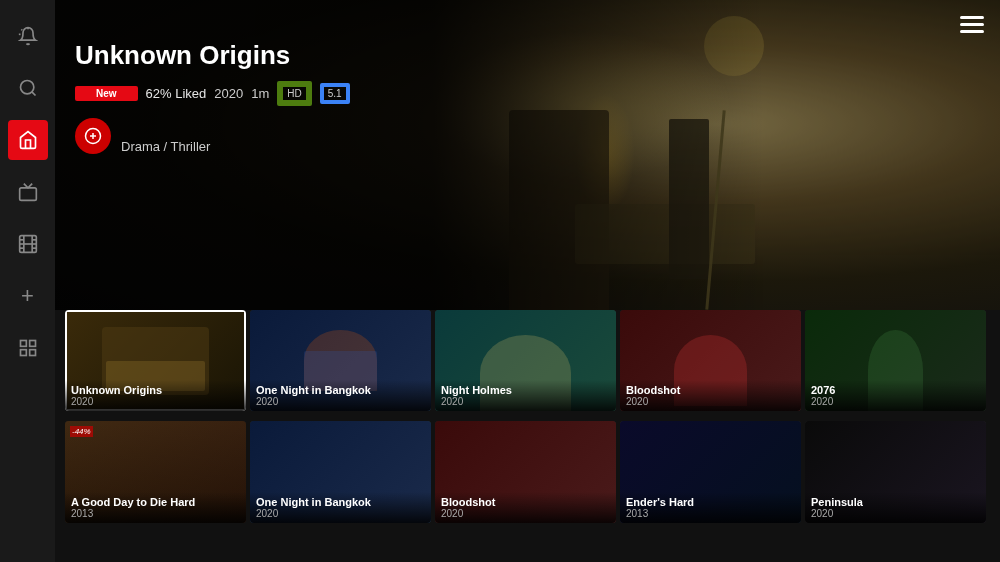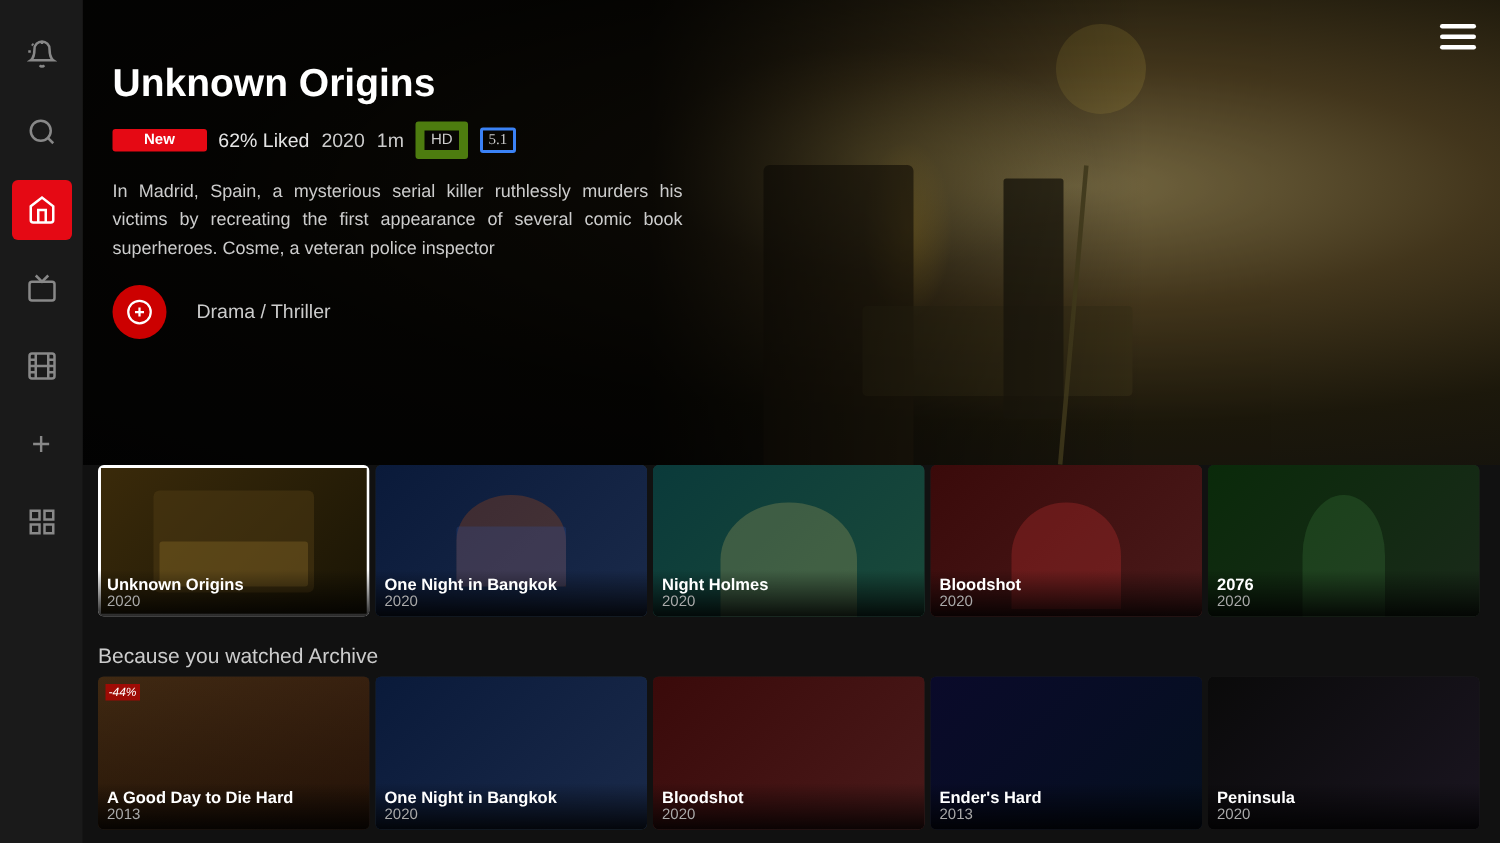--- a/index.html
+++ b/index.html
@@ -113,38 +113,37 @@
       font-size: 13px;
     }
     .badge-hd {
       border: 6px solid #4d7c0f;
       color: #ccc;
       font-size: 10px;
       padding: 1px 4px;
       border-radius: 2px;
     }
     .badge-audio {
-      border: 2px solid #3b82f6;
+      border: 4px solid #3b82f6;
       color: #ccc;
       font-size: 10px;
       padding: 1px 4px;
       border-radius: 2px;
-      font-family: Liberation Serif, serif;
     }
     .hero-desc {
       color: #ccc;
       font-size: 12px;
       line-height: 1.6;
       margin-bottom: 14px;
       text-align: justify;
     }
     .hero-genre {
       display: flex;
-      align-items: center;
-      gap: 20px;
+      align-items: flex-end;
+      gap: 10px;
     }
     .genre-icon {
       width: 36px;
       height: 36px;
       border-radius: 50%;
       background: #c00;
       display: flex;
       align-items: center;
       justify-content: center;
       font-size: 16px;
@@ -331,21 +330,20 @@
     <div class="hero-content">
       <h1 class="hero-title">Unknown Origins</h1>
       <div class="hero-meta">
         <span class="badge-new">New</span>
         <span class="badge-liked">62% Liked</span>
         <span class="meta-text">2020</span>
         <span class="meta-text">1m</span>
         <span class="badge-hd">HD</span>
         <span class="badge-audio">5.1</span>
       </div>
-      <p class="hero-desc">In Madrid, Spain, a mysterious serial killer ruthlessly murders his victims by recreating the first appearance of several comic book superheroes. Cosme, a veteran police inspector</p>
       <div class="hero-genre">
         <div class="genre-icon">
           <svg width="18" height="18" viewBox="0 0 24 24" fill="none" stroke="#fff" stroke-width="2">
             <circle cx="12" cy="12" r="10"></circle>
             <line x1="12" y1="8" x2="12" y2="16"></line>
             <line x1="8" y1="12" x2="16" y2="12"></line>
           </svg>
         </div>
         <span class="genre-text">Drama / Thriller</span>
       </div>
@@ -432,21 +430,20 @@
           </div>
           <div class="card-info">
             <div class="card-title">2076</div>
             <div class="card-year">2020</div>
           </div>
         </div>
       </div>
     </div>
 
     <div class="row-section">
-      <div class="row-label">Because you watched Archive</div>
       <div class="cards-row">
 
         <div class="card">
           <div class="card-thumb">
             <div class="card-thumb-inner bg-diehard">
               <div style="position:absolute;inset:0;background:linear-gradient(135deg,#2a1a0a,#1a0a05);display:flex;align-items:center;justify-content:center;">
                 <div style="position:absolute;width:100%;height:100%;background:linear-gradient(to bottom, rgba(150,100,50,0.2) 0%, rgba(50,30,10,0.4) 100%);"></div>
               </div>
               <div style="position:absolute;top:5px;left:5px;background:rgba(200,0,0,0.7);color:#fff;font-size:8px;padding:1px 2px;font-style:italic;">-44%</div>
             </div>

